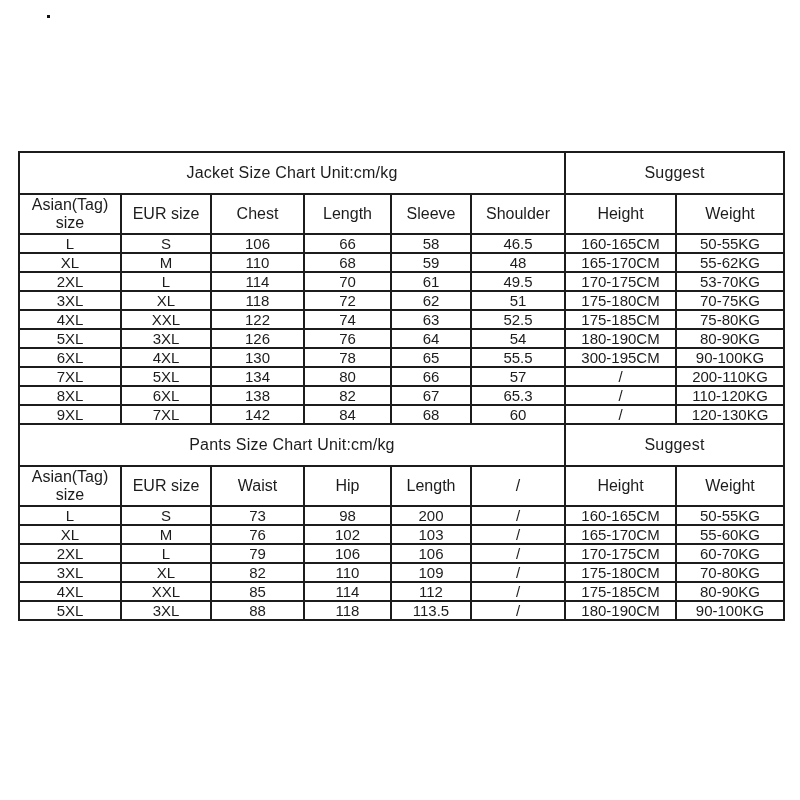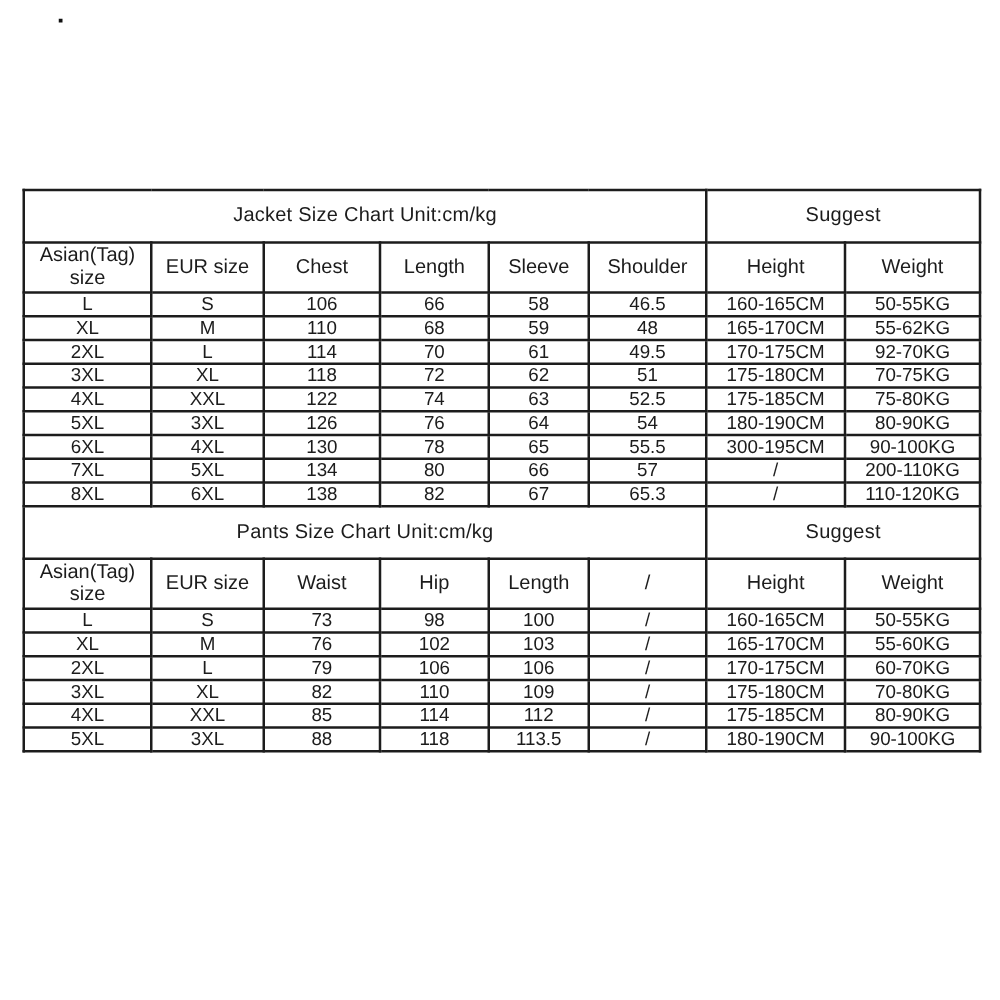--- a/index.html
+++ b/index.html
@@ -113,21 +113,21 @@
         <td>55-62KG</td>
       </tr>
       <tr>
         <td>2XL</td>
         <td>L</td>
         <td>114</td>
         <td>70</td>
         <td>61</td>
         <td>49.5</td>
         <td>170-175CM</td>
-        <td>92-70KG</td>
+        <td>53-70KG</td>
       </tr>
       <tr>
         <td>3XL</td>
         <td>XL</td>
         <td>118</td>
         <td>72</td>
         <td>62</td>
         <td>51</td>
         <td>175-180CM</td>
         <td>70-75KG</td>
@@ -174,20 +174,30 @@
       </tr>
       <tr>
         <td>8XL</td>
         <td>6XL</td>
         <td>138</td>
         <td>82</td>
         <td>67</td>
         <td>65.3</td>
         <td>/</td>
         <td>110-120KG</td>
+      </tr>
+      <tr>
+        <td>9XL</td>
+        <td>7XL</td>
+        <td>142</td>
+        <td>84</td>
+        <td>68</td>
+        <td>60</td>
+        <td>/</td>
+        <td>120-130KG</td>
       </tr>
     </tbody>
 
   <tbody>
     <tr class="title-row">
       <td colspan="6">Pants Size Chart  Unit:cm/kg</td>
       <td colspan="2">Suggest</td>
     </tr>
     <tr class="head-row">
         <td>Asian(Tag)
@@ -201,21 +211,21 @@
         <td>Weight</td>
       </tr>
   </tbody>
 
   <tbody class="data-rows" data-rows="pants.rows">
       <tr>
         <td>L</td>
         <td>S</td>
         <td>73</td>
         <td>98</td>
-        <td>100</td>
+        <td>200</td>
         <td>/</td>
         <td>160-165CM</td>
         <td>50-55KG</td>
       </tr>
       <tr>
         <td>XL</td>
         <td>M</td>
         <td>76</td>
         <td>102</td>
         <td>103</td>

